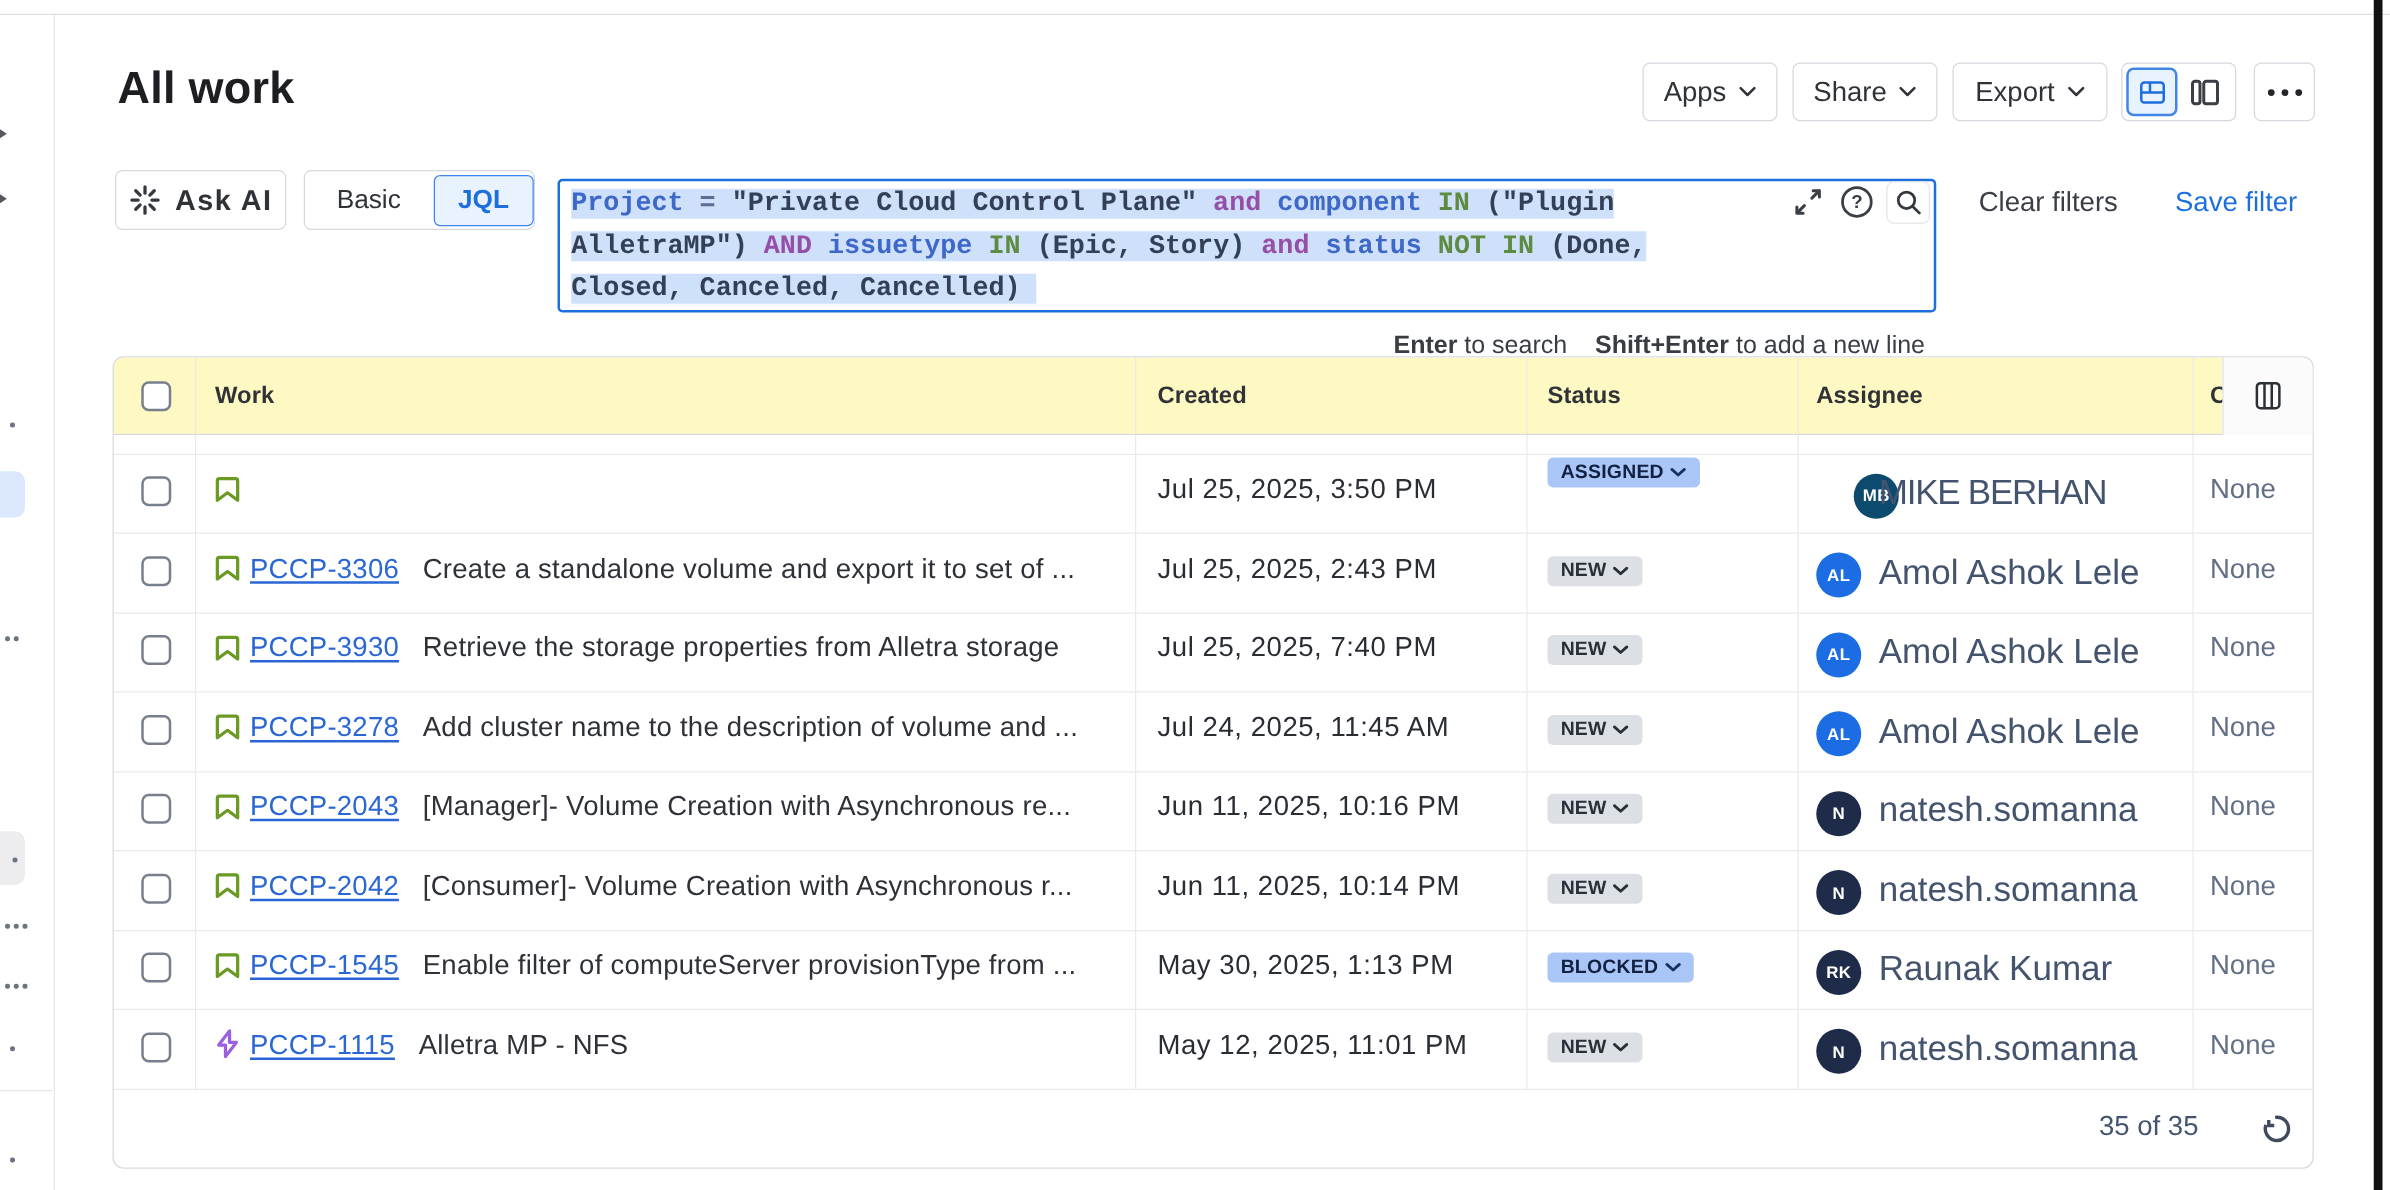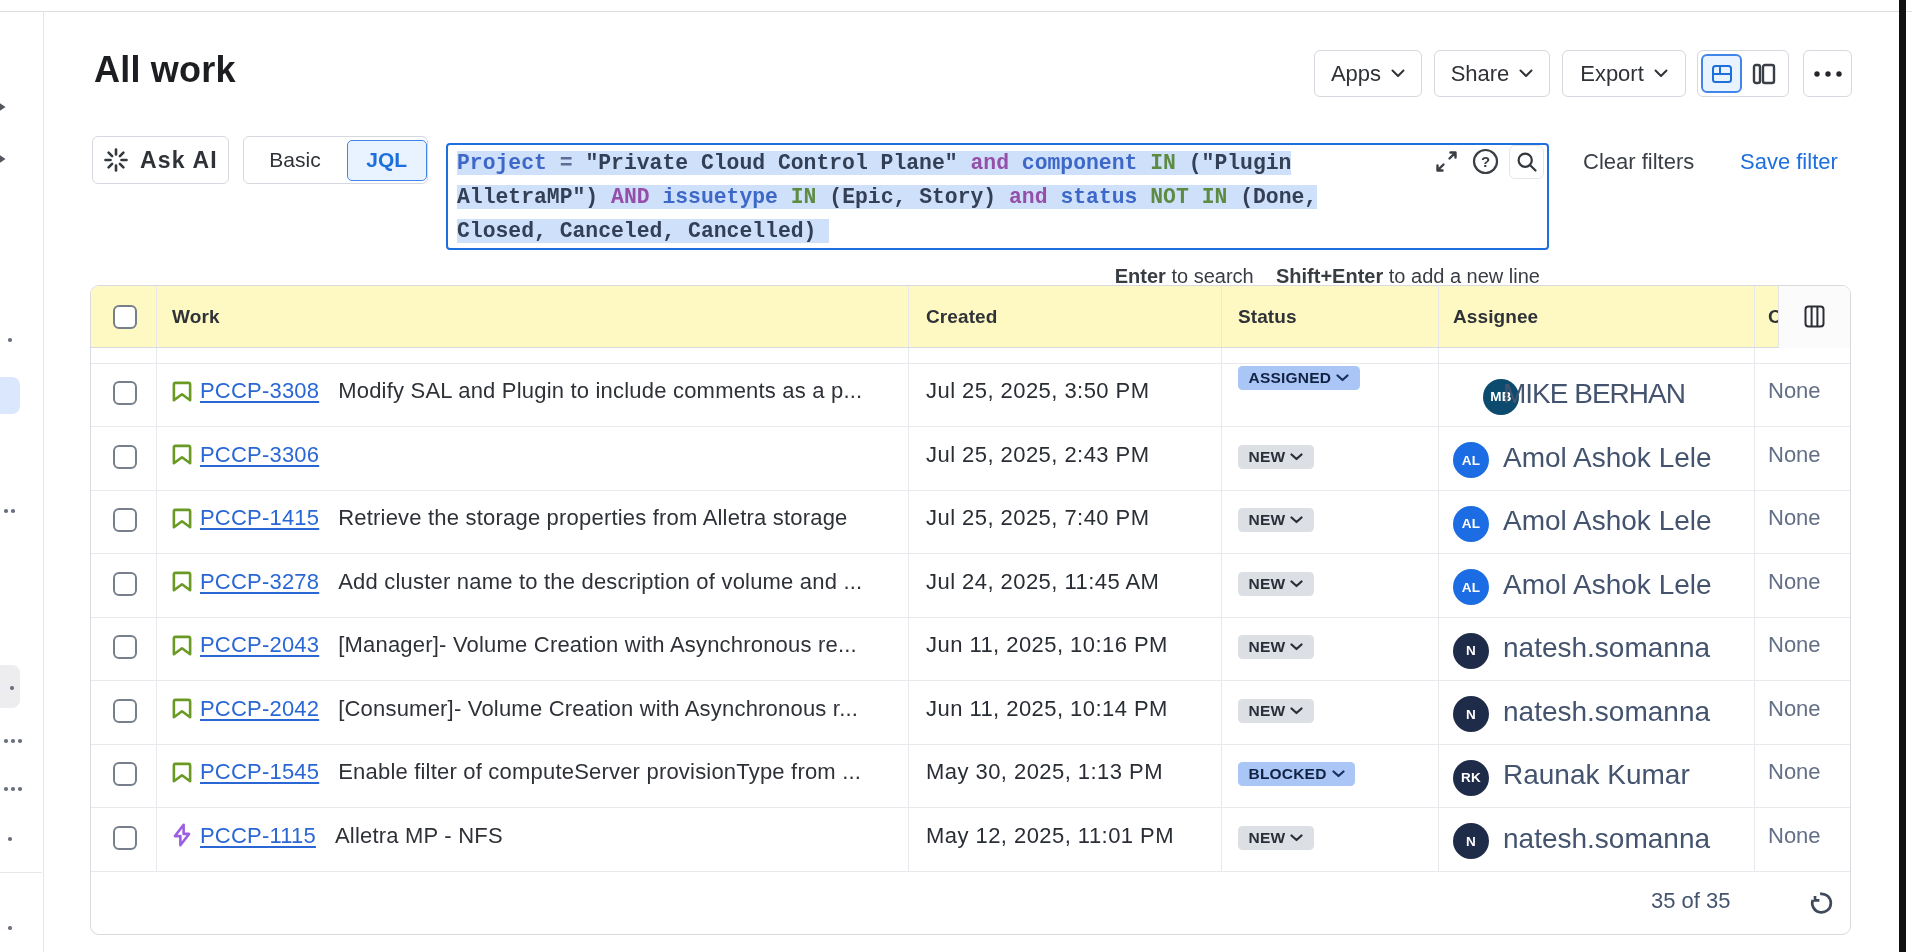--- a/index.html
+++ b/index.html
@@ -180,24 +180,20 @@
       <div class="row" style="top:77.5px">
         <div class="vline" style="left:65px"></div>
         <div class="vline" style="left:817px"></div>
         <div class="vline" style="left:1130px"></div>
         <div class="vline" style="left:1347px"></div>
         <div class="vline" style="left:1663px"></div>
         <div class="cbx" style="left:22px;top:17.5px"></div>
         <div class="abs" style="left:78px;top:14px"><svg width="26" height="26" viewBox="0 0 24 24">
             <path d="M6 4.5 h12 a1.5 1.5 0 0 1 1.5 1.5 v14.5 l-7.5 -5.5 l-7.5 5.5 V6 a1.5 1.5 0 0 1 1.5 -1.5 Z" fill="none" stroke="#6a9a23" stroke-width="2.4" stroke-linejoin="round"></path>
           </svg></div>
-        <div class="abs" style="left:109px;top:14.5px;display:flex;gap:19px;align-items:baseline">
-          <span class="link">PCCP-3308</span>
-          <span class="title">Modify SAL and Plugin to include comments as a p...</span>
-        </div>
         <div class="date" style="top:14.5px">Jul 25, 2025, 3:50 PM</div>
         <div class="badge blue" style="left:1147px;top:2px">ASSIGNED<svg width="13" height="8" viewBox="0 0 13 8">
             <path d="M1.5 1.5 6.5 6 11.5 1.5" fill="none" stroke="#17305e" stroke-width="2.2" stroke-linecap="round" stroke-linejoin="round"></path>
           </svg></div>
         <div class="avatar" style="left:1392px;top:15px;background:#0c4a6e">MB</div>
         <div class="name" style="left:1412px;top:14.5px;letter-spacing:-1px;">MIKE BERHAN</div>
         <div class="none" style="top:14.5px">None</div>
         <div class="rowline" style="bottom:0"></div>
       </div>
       <div class="row" style="top:141px">
@@ -205,20 +201,21 @@
         <div class="vline" style="left:817px"></div>
         <div class="vline" style="left:1130px"></div>
         <div class="vline" style="left:1347px"></div>
         <div class="vline" style="left:1663px"></div>
         <div class="cbx" style="left:22px;top:17.5px"></div>
         <div class="abs" style="left:78px;top:14px"><svg width="26" height="26" viewBox="0 0 24 24">
             <path d="M6 4.5 h12 a1.5 1.5 0 0 1 1.5 1.5 v14.5 l-7.5 -5.5 l-7.5 5.5 V6 a1.5 1.5 0 0 1 1.5 -1.5 Z" fill="none" stroke="#6a9a23" stroke-width="2.4" stroke-linejoin="round"></path>
           </svg></div>
         <div class="abs" style="left:109px;top:14.5px;display:flex;gap:19px;align-items:baseline">
           <span class="link">PCCP-3306</span>
+          <span class="title">Create a standalone volume and export it to set of ...</span>
         </div>
         <div class="date" style="top:14.5px">Jul 25, 2025, 2:43 PM</div>
         <div class="badge gray" style="left:1147px;top:17.5px">NEW<svg width="13" height="8" viewBox="0 0 13 8">
             <path d="M1.5 1.5 6.5 6 11.5 1.5" fill="none" stroke="#2a2e36" stroke-width="2.2" stroke-linecap="round" stroke-linejoin="round"></path>
           </svg></div>
         <div class="avatar" style="left:1362px;top:15px;background:#1c6ce3">AL</div>
         <div class="name" style="left:1412px;top:14.5px;">Amol Ashok Lele</div>
         <div class="none" style="top:14.5px">None</div>
         <div class="rowline" style="bottom:0"></div>
       </div>
@@ -226,21 +223,21 @@
         <div class="vline" style="left:65px"></div>
         <div class="vline" style="left:817px"></div>
         <div class="vline" style="left:1130px"></div>
         <div class="vline" style="left:1347px"></div>
         <div class="vline" style="left:1663px"></div>
         <div class="cbx" style="left:22px;top:17.5px"></div>
         <div class="abs" style="left:78px;top:14px"><svg width="26" height="26" viewBox="0 0 24 24">
             <path d="M6 4.5 h12 a1.5 1.5 0 0 1 1.5 1.5 v14.5 l-7.5 -5.5 l-7.5 5.5 V6 a1.5 1.5 0 0 1 1.5 -1.5 Z" fill="none" stroke="#6a9a23" stroke-width="2.4" stroke-linejoin="round"></path>
           </svg></div>
         <div class="abs" style="left:109px;top:14.5px;display:flex;gap:19px;align-items:baseline">
-          <span class="link">PCCP-1415</span>
+          <span class="link">PCCP-3930</span>
           <span class="title">Retrieve the storage properties from Alletra storage</span>
         </div>
         <div class="date" style="top:14.5px">Jul 25, 2025, 7:40 PM</div>
         <div class="badge gray" style="left:1147px;top:17.5px">NEW<svg width="13" height="8" viewBox="0 0 13 8">
             <path d="M1.5 1.5 6.5 6 11.5 1.5" fill="none" stroke="#2a2e36" stroke-width="2.2" stroke-linecap="round" stroke-linejoin="round"></path>
           </svg></div>
         <div class="avatar" style="left:1362px;top:15px;background:#1c6ce3">AL</div>
         <div class="name" style="left:1412px;top:14.5px;">Amol Ashok Lele</div>
         <div class="none" style="top:14.5px">None</div>
         <div class="rowline" style="bottom:0"></div>
@@ -356,19 +353,19 @@
             <path d="M1.5 1.5 6.5 6 11.5 1.5" fill="none" stroke="#2a2e36" stroke-width="2.2" stroke-linecap="round" stroke-linejoin="round"></path>
           </svg></div>
         <div class="avatar" style="left:1362px;top:15px;background:#1f2c49">N</div>
         <div class="name" style="left:1412px;top:14.5px;">natesh.somanna</div>
         <div class="none" style="top:14.5px">None</div>
         <div class="rowline" style="bottom:0"></div>
       </div>
     </div>
 
   <div class="abs" style="left:0;top:585.5px;width:100%;height:64px">
-    <div class="abs" style="left:1560px;top:16px;width:136px;text-align:left;font-size:22px;color:#44546f">35 of 35</div>
+    <div class="abs" style="left:1560px;top:16px;width:136px;text-align:center;font-size:22px;color:#44546f">35 of 35</div>
     <svg class="abs" style="left:1716px;top:16px" width="29" height="29" viewBox="0 0 29 29">
       <path d="M 13.1 5.9 A 9.3 9.3 0 1 1 5.8 11.9" fill="none" stroke="#404a5c" stroke-width="2.7" stroke-linecap="butt"></path>
       <path d="M 12.4 12.4 L 8.0 12.4 L 8.0 7.9" fill="none" stroke="#404a5c" stroke-width="2.7" stroke-linejoin="miter"></path>
     </svg>
   </div>
 </div>
 
 </body></html>

